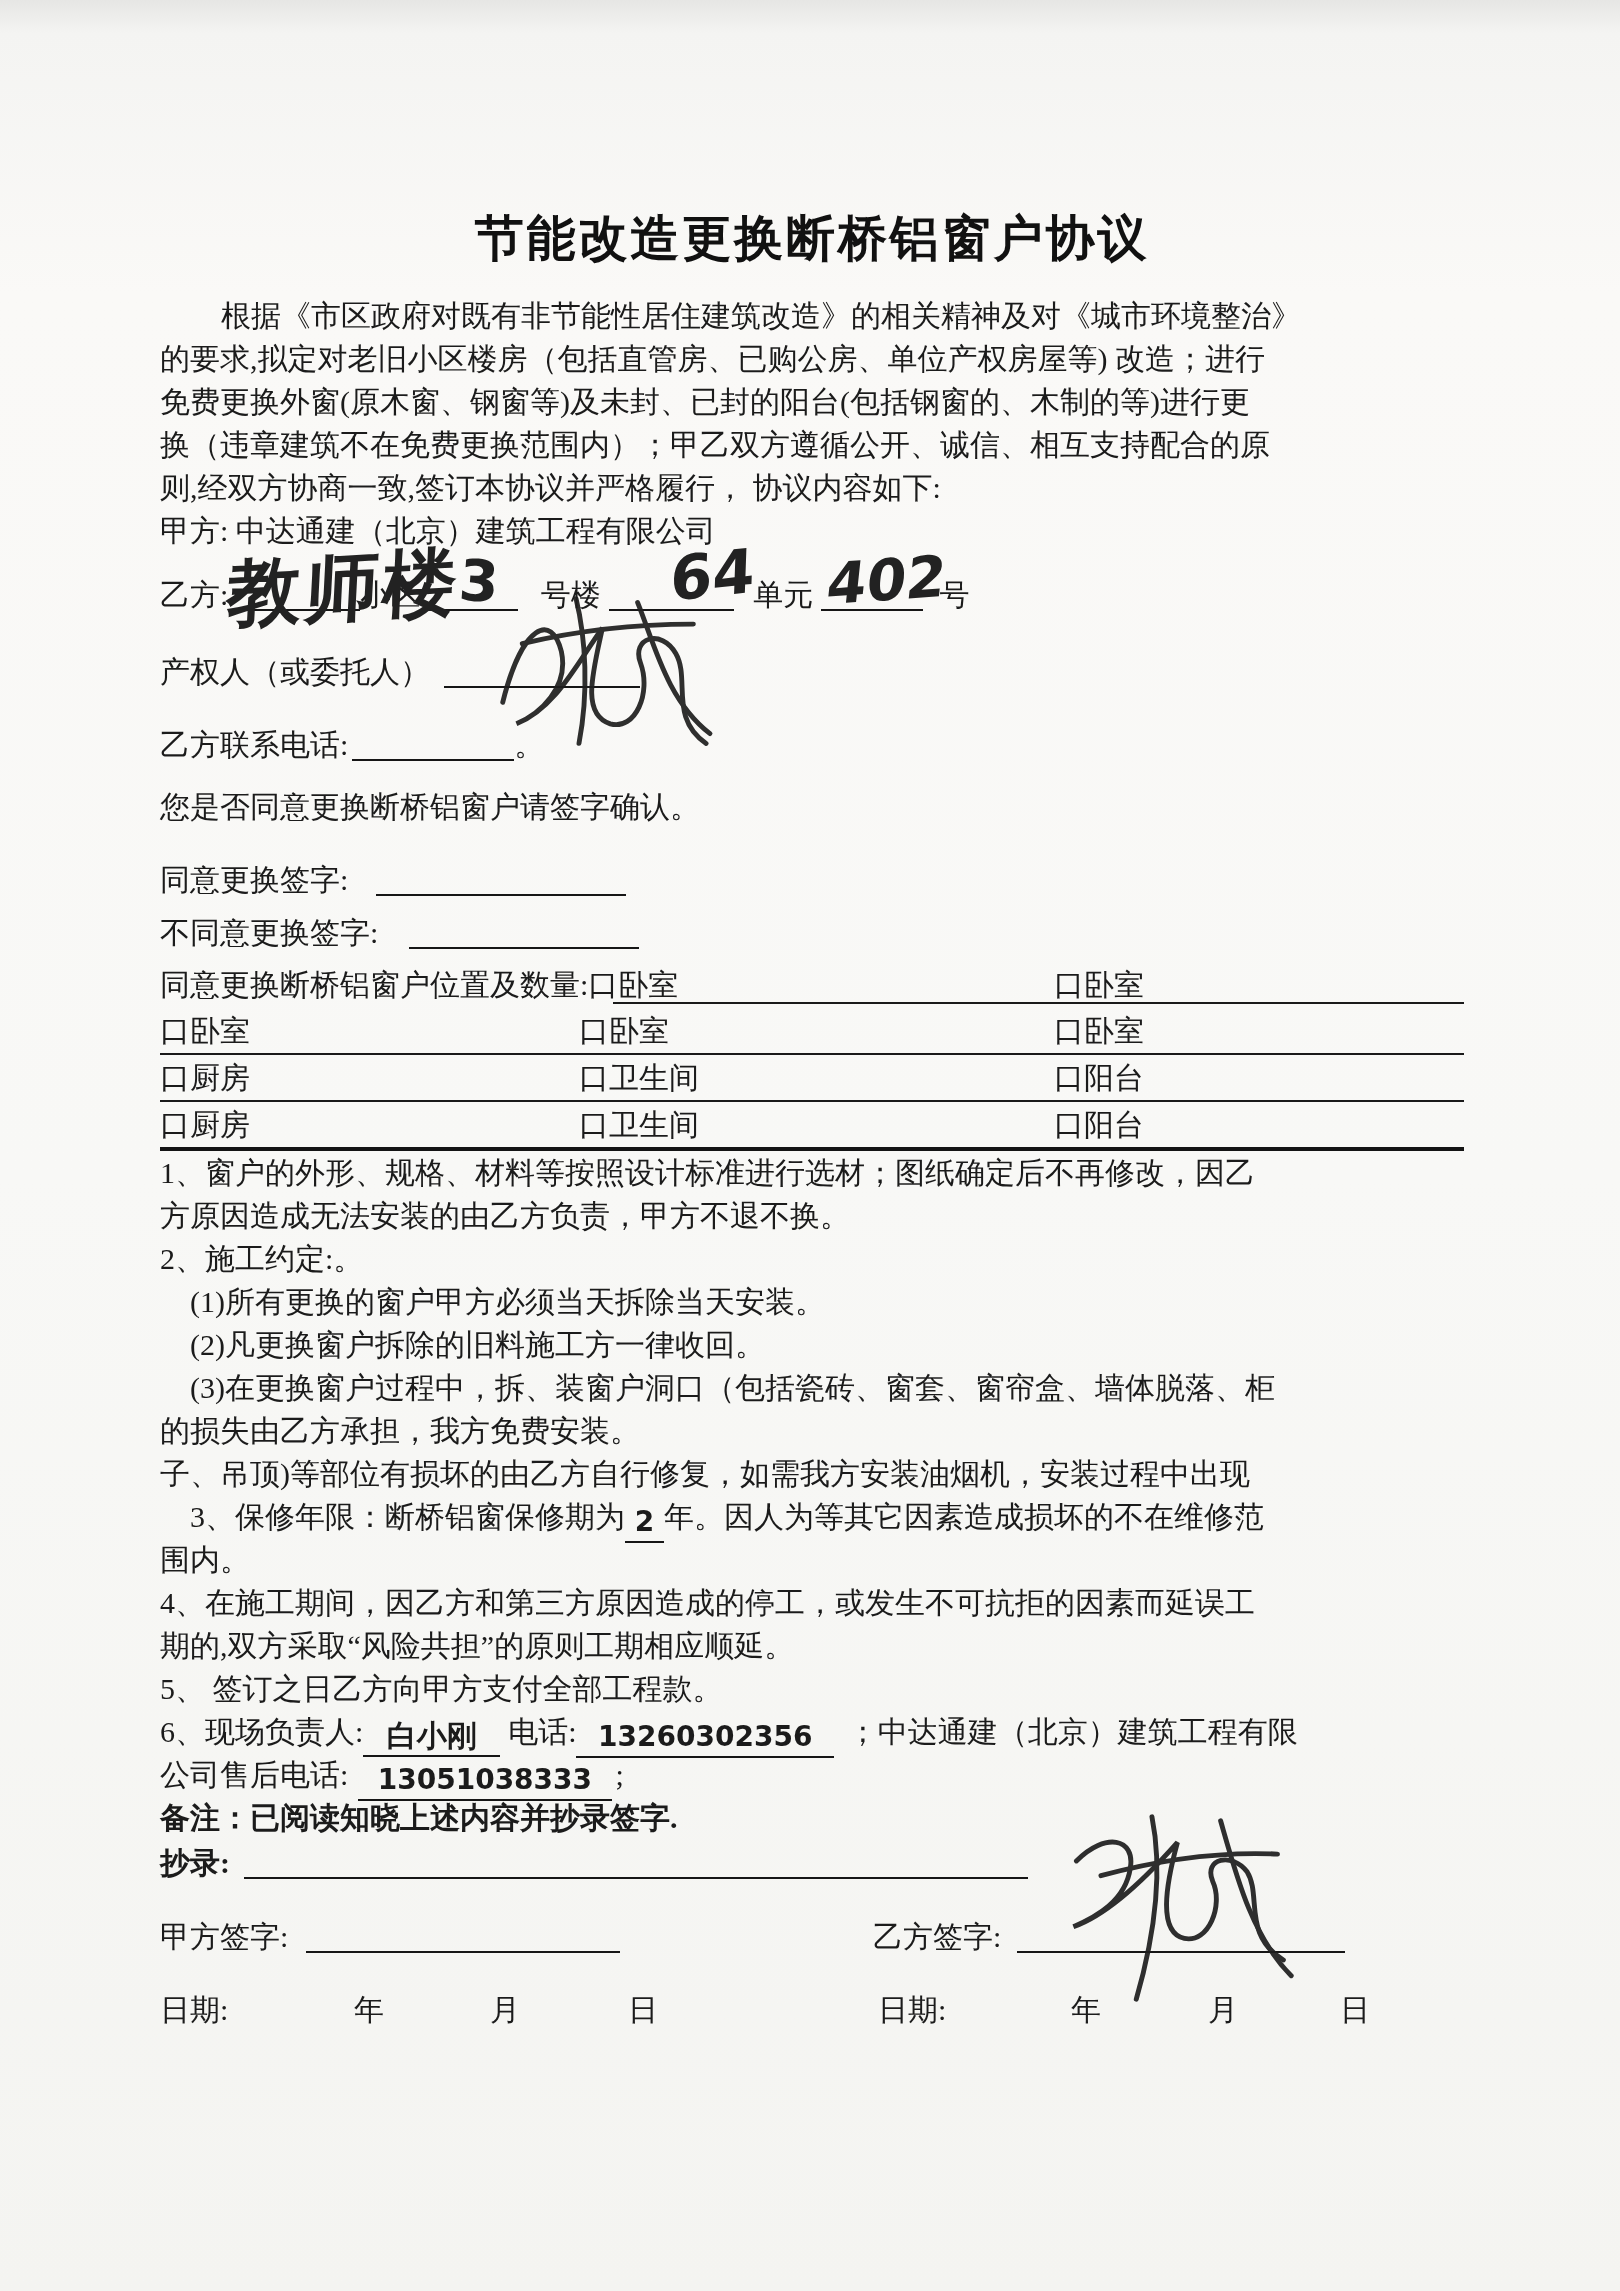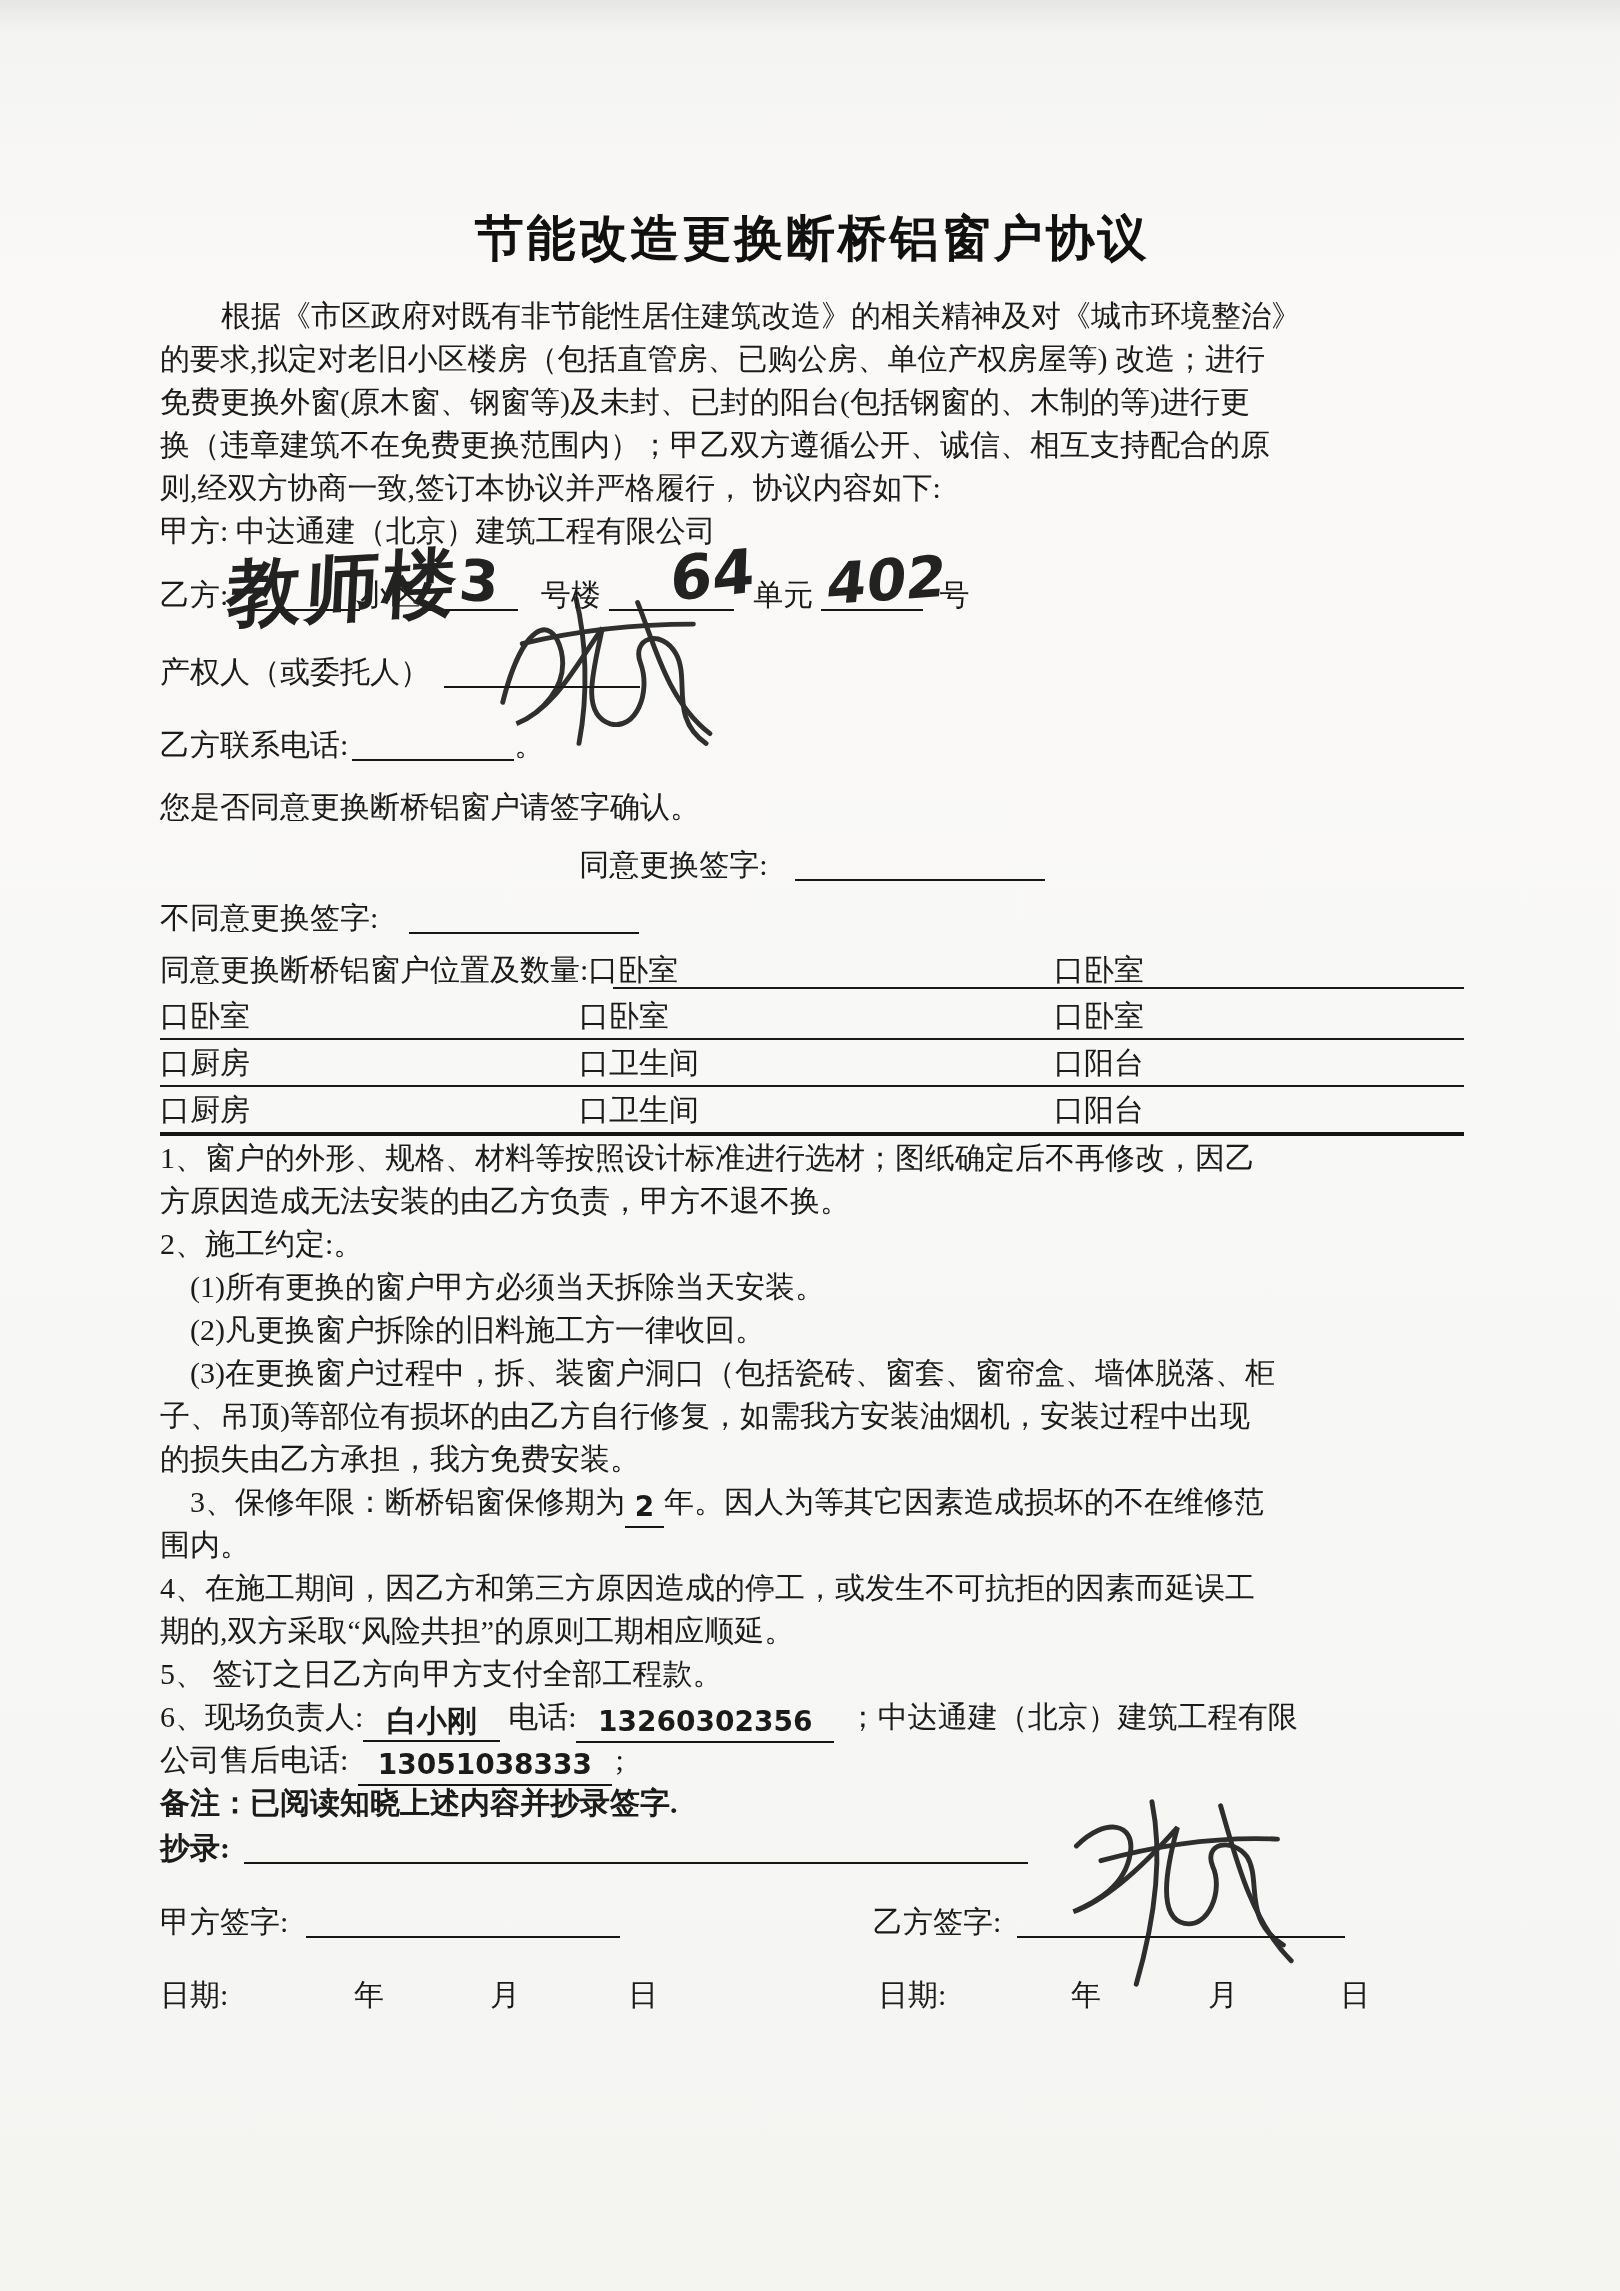--- a/index.html
+++ b/index.html
@@ -34,21 +34,21 @@
     font-weight:600;
     color:#222;
     transform:rotate(-3deg) skewX(-6deg);
     line-height:1;
     pointer-events:none;
   }
   .party-b-row { margin-top:13.7px; height:59px; line-height:59px; }
   .owner-row { margin-top:21.6px; height:51px; line-height:51px; }
   .phone-row { margin-top:23.5px; height:49px; line-height:49px; }
   .confirm-row { margin-top:15.7px; }
-  .agree-row { margin-top:14px; height:45px; line-height:45px;text-align:center; }
+  .agree-row { margin-top:29px; height:45px; line-height:45px; }
   .disagree-row { margin-top:7.8px; height:45px; line-height:45px; }
   .tbl { margin-top:5.9px; }
   .tbl-header { position:relative; height:47px; line-height:47px; white-space:nowrap; }
   .tbl-header .hdr-underline { position:absolute; left:453px; right:0; bottom:3.9px; border-bottom:2.9px solid #1a1a1a; }
   .tbl-header .hdr-cell2 { position:absolute; left:894px; top:0; }
   .tbl-row { position:relative; height:45px; line-height:45px; border-bottom:2.9px solid #1a1a1a; }
   .tbl-row.last { border-bottom:4.9px solid #141414; }
   .tbl-row .c2 { position:absolute; left:419px; top:0; }
   .tbl-row .c3 { position:absolute; left:894px; top:0; }
   .uval { display:inline-block; border-bottom:2.9px solid #161616; font-family:"DejaVu Sans", sans-serif; font-weight:bold; font-size:28px; line-height:39px; height:39px; vertical-align:-3.9px; }
@@ -135,22 +135,22 @@
       </div>
     </div>
 
     <div>
       <div class="l">1、窗户的外形、规格、材料等按照设计标准进行选材；图纸确定后不再修改，因乙</div>
       <div class="l">方原因造成无法安装的由乙方负责，甲方不退不换。</div>
       <div class="l">2、施工约定:。</div>
       <div class="l ind1">(1)所有更换的窗户甲方必须当天拆除当天安装。</div>
       <div class="l ind1">(2)凡更换窗户拆除的旧料施工方一律收回。</div>
       <div class="l ind1">(3)在更换窗户过程中，拆、装窗户洞口（包括瓷砖、窗套、窗帘盒、墙体脱落、柜</div>
+      <div class="l">的损失由乙方承担，我方免费安装。</div>
       <div class="l">子、吊顶)等部位有损坏的由乙方自行修复，如需我方安装油烟机，安装过程中出现</div>
-      <div class="l">的损失由乙方承担，我方免费安装。</div>
       <div class="l ind1">
         <span>3、保修年限：断桥铝窗保修期为</span><span class="uval" style="padding:0 9.8px;">2</span><span>年。因人为等其它因素造成损坏的不在维修范</span>
       </div>
       <div class="l">围内。</div>
       <div class="l">4、在施工期间，因乙方和第三方原因造成的停工，或发生不可抗拒的因素而延误工</div>
       <div class="l">期的,双方采取“风险共担”的原则工期相应顺延。</div>
       <div class="l">5、 签订之日乙方向甲方支付全部工程款。</div>
       <div class="l">
         <span>6、现场负责人:</span><span class="uval" style="padding:0 23.5px; font-family:'Liberation Serif',serif; font-size:30px;">白小刚</span><span style="margin-left:7.8px;">电话:</span><span class="uval" style="padding:0 21.6px;">13260302356</span><span style="margin-left:13.7px;">；中达通建（北京）建筑工程有限</span>
       </div>

